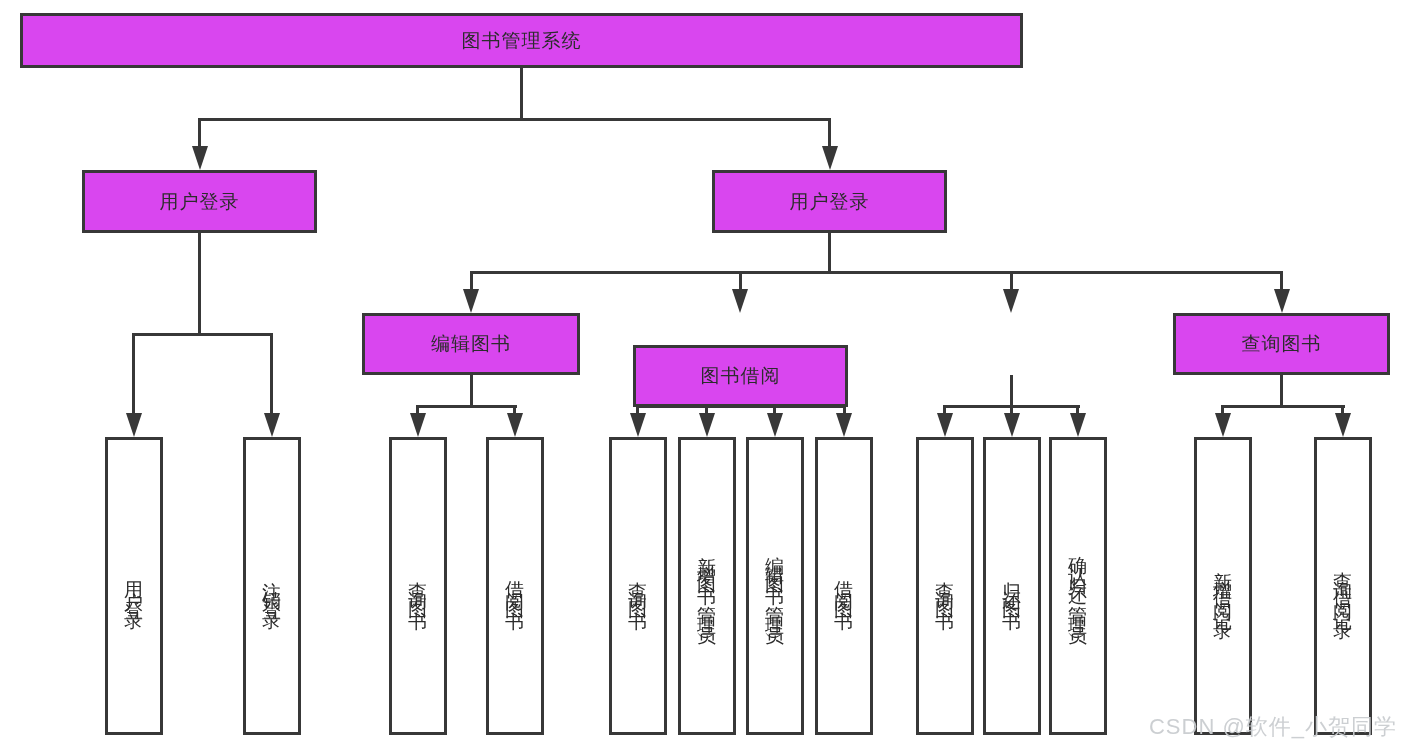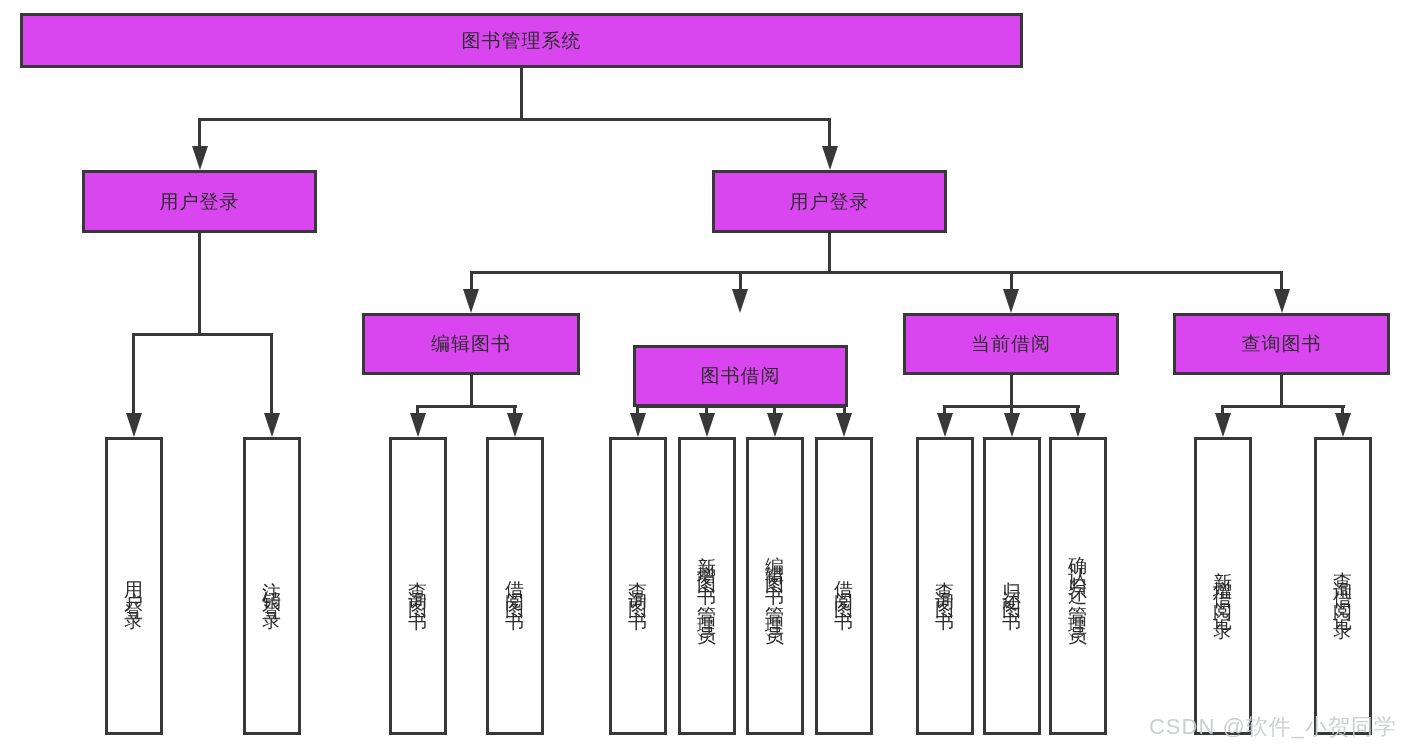--- a/index.html
+++ b/index.html
@@ -42,21 +42,20 @@
   <div class="hbox" style="left:20px;top:13px;width:1003px;height:55px;">图书管理系统</div>
 
   <div class="hbox" style="left:82px;top:170px;width:235px;height:63px;">用户登录</div>
 
   <div class="hbox" style="left:712px;top:170px;width:235px;height:63px;">用户登录</div>
 
   <div class="hbox" style="left:362px;top:313px;width:218px;height:62px;">编辑图书</div>
 
   <div class="hbox" style="left:633px;top:313px;width:215px;height:62px;margin-top:32px;">图书借阅</div>
 
-  <div class="hbox" style="left:903px;top:313px;width:216px;height:62px;">当前借阅</div>
 
   <div class="hbox" style="left:1173px;top:313px;width:217px;height:62px;">查询图书</div>
 
   <div class="leaf" style="left:105px;">
     <span class="vtext">用户登录</span>
   </div>
   <div class="leaf" style="left:243px;">
     <span class="vtext">注销登录</span>
   </div>
 

